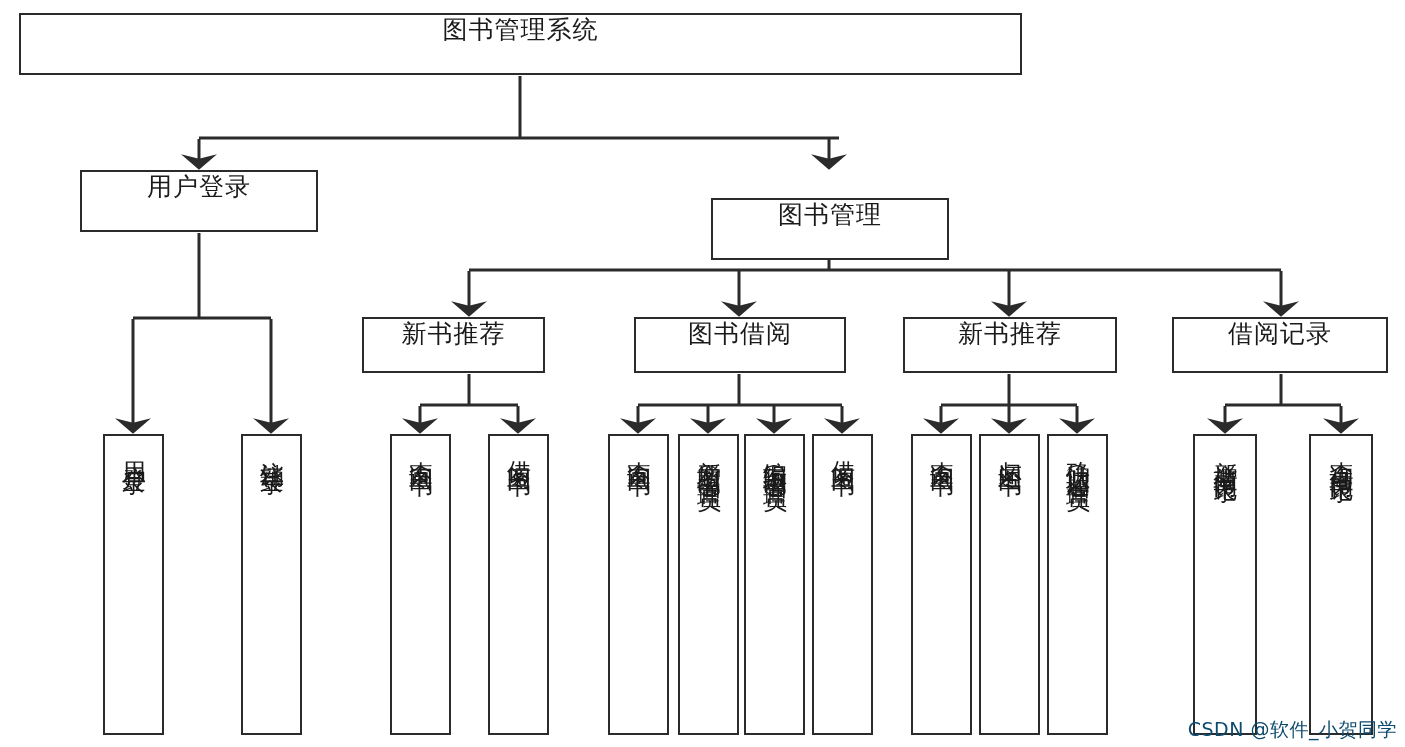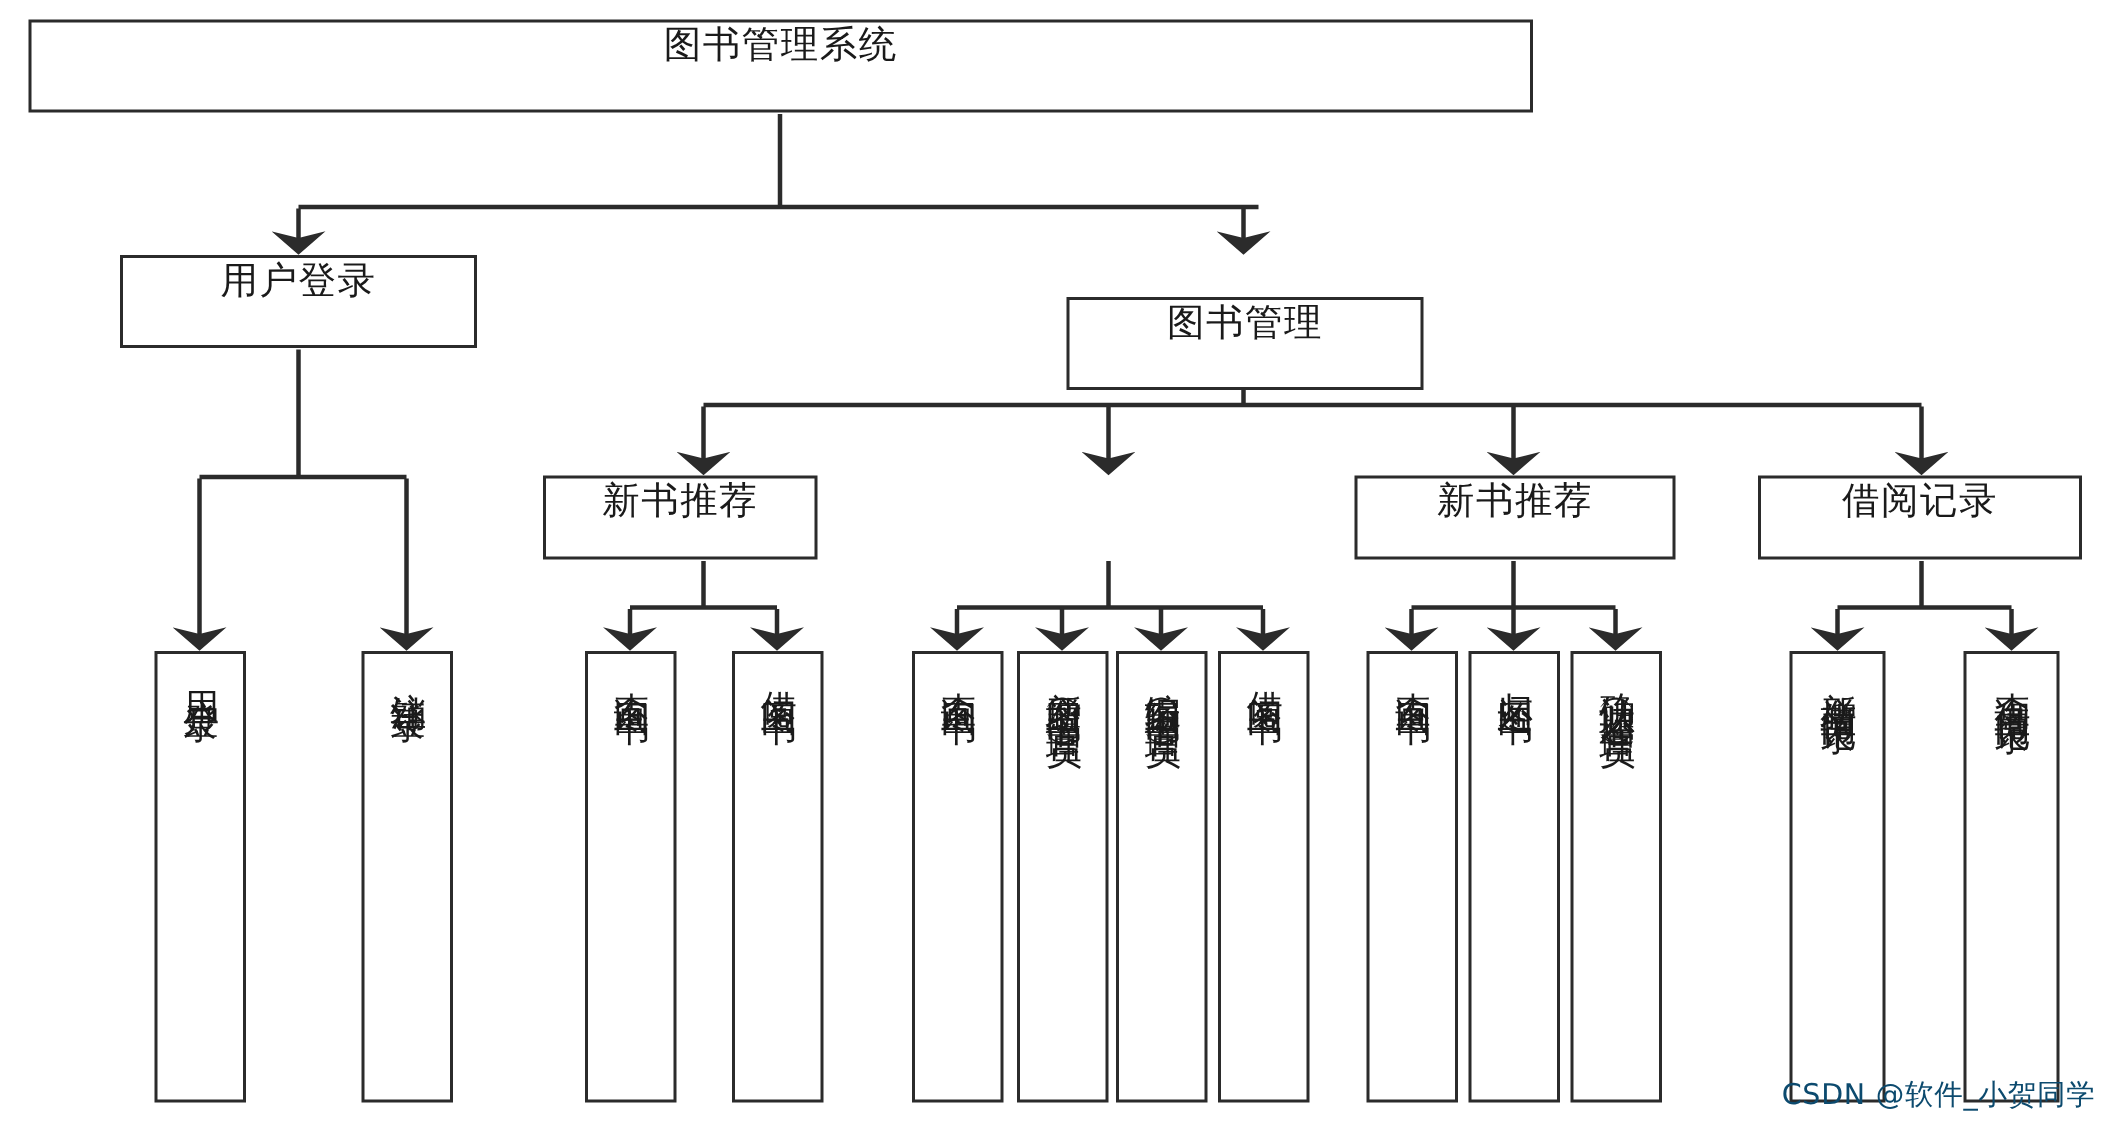--- a/index.html
+++ b/index.html
@@ -137,20 +137,23 @@
   <div class="node h" style="left:80px; top:170px; width:238px; height:62px;">
     <span class="lbl">用户登录</span>
   </div>
   <div class="node h" style="left:711px; top:170px; width:238px; height:62px;margin-top:28px;">
     <span class="lbl">图书管理</span>
   </div>
 
   <div class="node h" style="left:362px; top:317px; width:183px; height:56px;">
     <span class="lbl">新书推荐</span>
   </div>
+  <div class="node h" style="left:634px; top:317px; width:212px; height:56px;">
+    <span class="lbl">图书借阅</span>
+  </div>
   <div class="node h" style="left:903px; top:317px; width:214px; height:56px;">
     <span class="lbl">新书推荐</span>
   </div>
   <div class="node h" style="left:1172px; top:317px; width:216px; height:56px;">
     <span class="lbl">借阅记录</span>
   </div>
 
   <div class="node v" style="left:103px; top:434px; width:61px; height:301px;">
     <span class="lbl">用户登录</span>
   </div>

